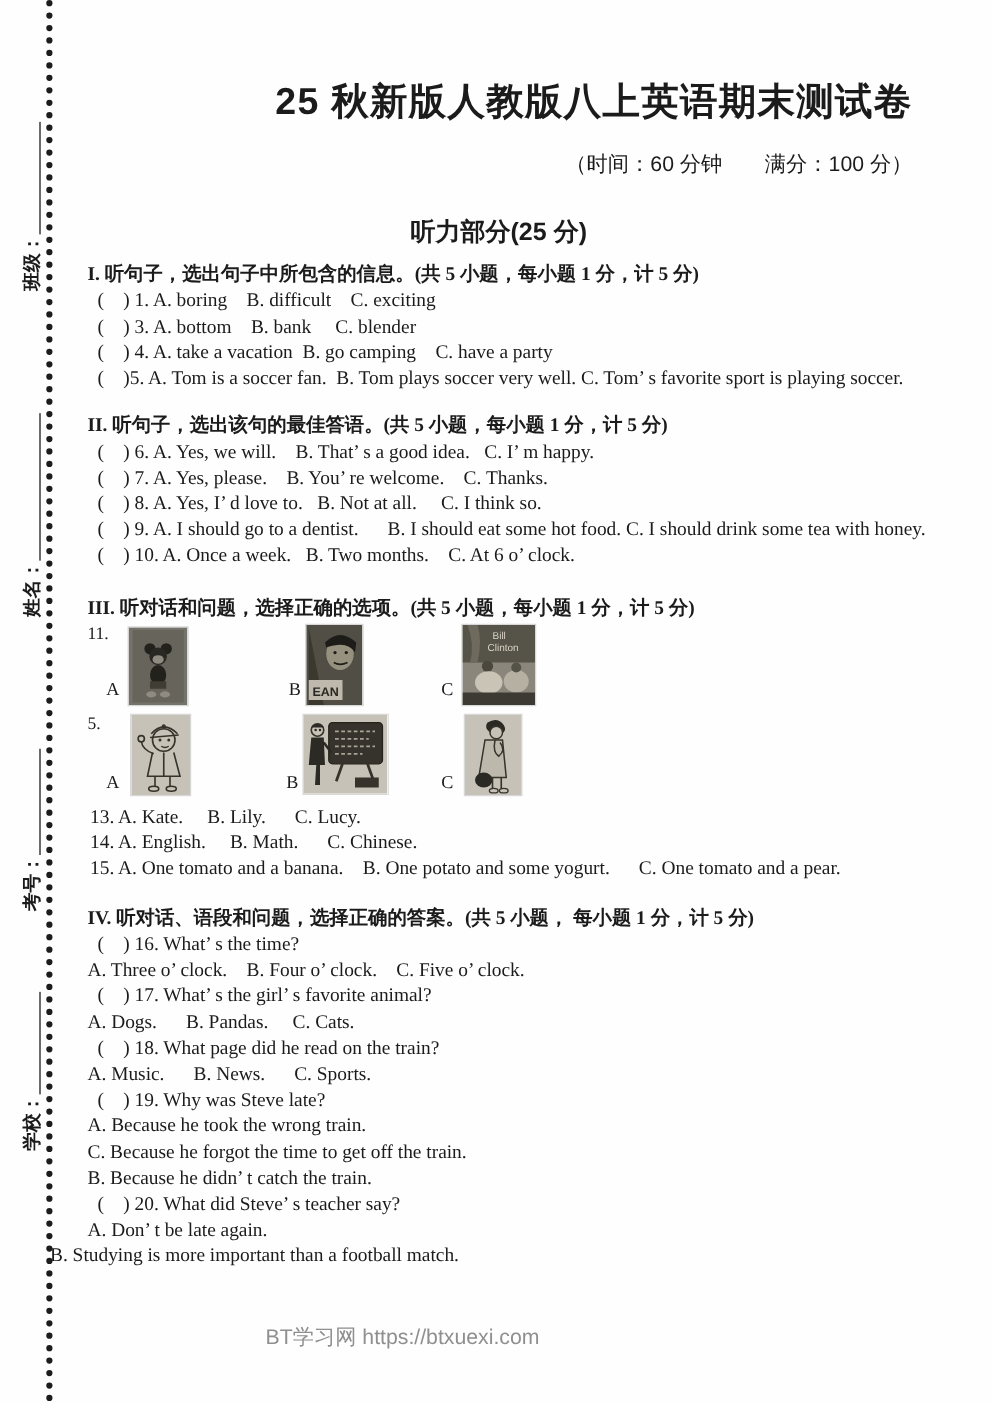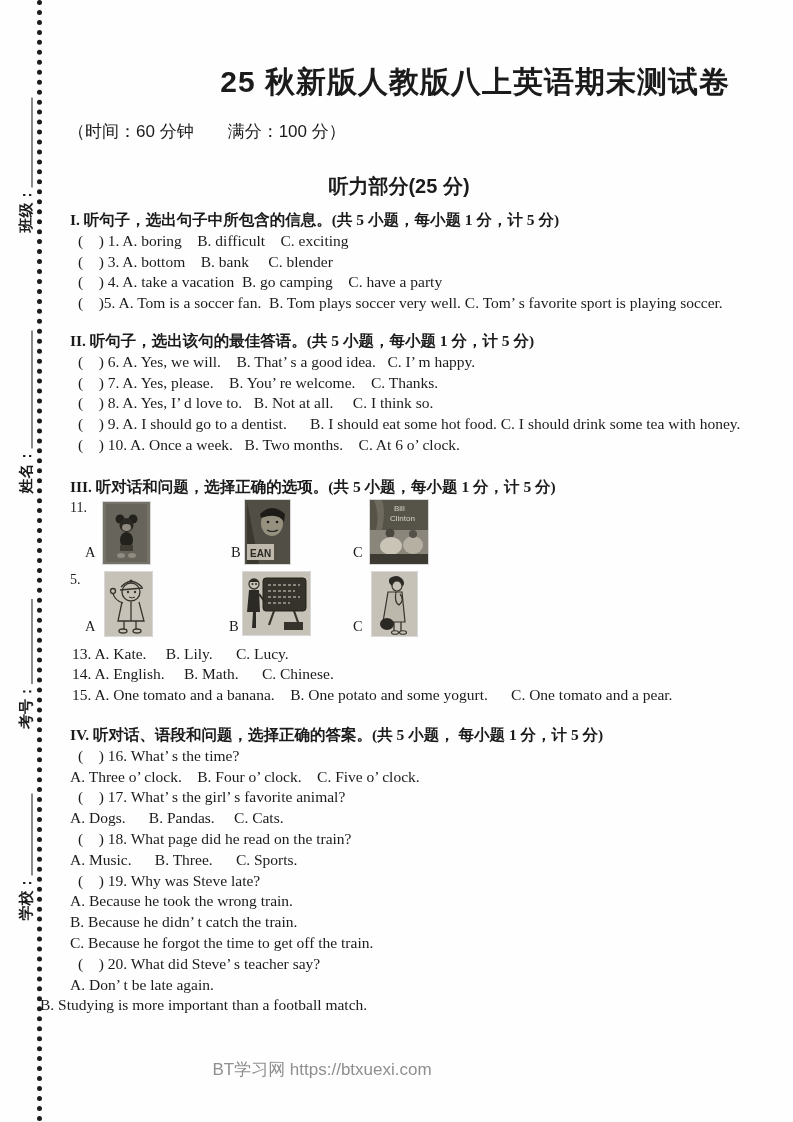--- a/index.html
+++ b/index.html
@@ -7,21 +7,21 @@
         font-family:"Liberation Serif","DejaVu Serif",serif;color:#1b1b1b;}
   .binding-line{position:absolute;left:37px;top:0;height:1122px;width:0;
         border-left:5px dotted #1c1c1c;}
   .margin-field{position:absolute;left:26px;transform:translate(-50%,-50%) rotate(-90deg);
         white-space:nowrap;font-size:15px;font-weight:bold;
         font-family:"Liberation Sans","DejaVu Sans",sans-serif;}
   .mf-line{display:inline-block;border-bottom:1.6px solid #141414;height:12px;vertical-align:-2px;}
   .content{position:absolute;left:68px;top:0;width:692px;font-size:15.5px;line-height:20.8px;}
   .title{margin:64px 30px 0 0;text-align:right;font-size:30px;line-height:36px;font-weight:bold;
         font-family:"Liberation Sans","DejaVu Sans",sans-serif;letter-spacing:1px;}
-  .subtitle{margin:20px 30px 0 0;text-align:left;font-size:17px;line-height:24px;
+  .subtitle{margin:20px 30px 0 0;text-align:right;font-size:17px;line-height:24px;
         font-family:"Liberation Sans","DejaVu Sans",sans-serif;}
   .part-heading{margin:30px 30px 0 0;text-align:center;font-size:20px;line-height:24px;font-weight:bold;
         font-family:"Liberation Sans","DejaVu Sans",sans-serif;}
   .sec-h{font-weight:bold;padding-left:2px;white-space:pre-wrap;}
   .mt1{margin-top:12px;} .mt2{margin-top:17px;} .mt3{margin-top:21px;} .mt4{margin-top:19px;}
   .ln{white-space:pre-wrap;}
   .ind-a{padding-left:10px;} .ind-b{padding-left:4px;} .ind-c{padding-left:2px;}
   .outdent{margin-left:-28px;}
   .pic-row{position:relative;}
   .row11{height:72px;} .row12{height:74px;}
@@ -172,25 +172,25 @@
     <div class="ln ind-b">13. A. Kate.     B. Lily.      C. Lucy.</div>
     <div class="ln ind-b">14. A. English.     B. Math.      C. Chinese.</div>
     <div class="ln ind-b">15. A. One tomato and a banana.    B. One potato and some yogurt.      C. One tomato and a pear.</div>
 
     <div class="sec-h mt4">IV. 听对话、语段和问题，选择正确的答案。(共 5 小题， 每小题 1 分，计 5 分)</div>
     <div class="ln ind-a">(    ) 16. What’ s the time?</div>
     <div class="ln ind-c">A. Three o’ clock.    B. Four o’ clock.    C. Five o’ clock.</div>
     <div class="ln ind-a">(    ) 17. What’ s the girl’ s favorite animal?</div>
     <div class="ln ind-c">A. Dogs.      B. Pandas.     C. Cats.</div>
     <div class="ln ind-a">(    ) 18. What page did he read on the train?</div>
-    <div class="ln ind-c">A. Music.      B. Three.      C. Sports.</div>
+    <div class="ln ind-c">A. Music.      B. News.      C. Sports.</div>
     <div class="ln ind-a">(    ) 19. Why was Steve late?</div>
     <div class="ln ind-c">A. Because he took the wrong train.</div>
+    <div class="ln ind-c">C. Because he forgot the time to get off the train.</div>
     <div class="ln ind-c">B. Because he didn’ t catch the train.</div>
-    <div class="ln ind-c">C. Because he forgot the time to get off the train.</div>
     <div class="ln ind-a">(    ) 20. What did Steve’ s teacher say?</div>
     <div class="ln ind-c">A. Don’ t be late again.</div>
     <div class="ln outdent">B. Studying is more important than a football match.</div>
 
   </div>
 
   <div class="footer">BT学习网 https://btxuexi.com</div>
 
 </div>
 

